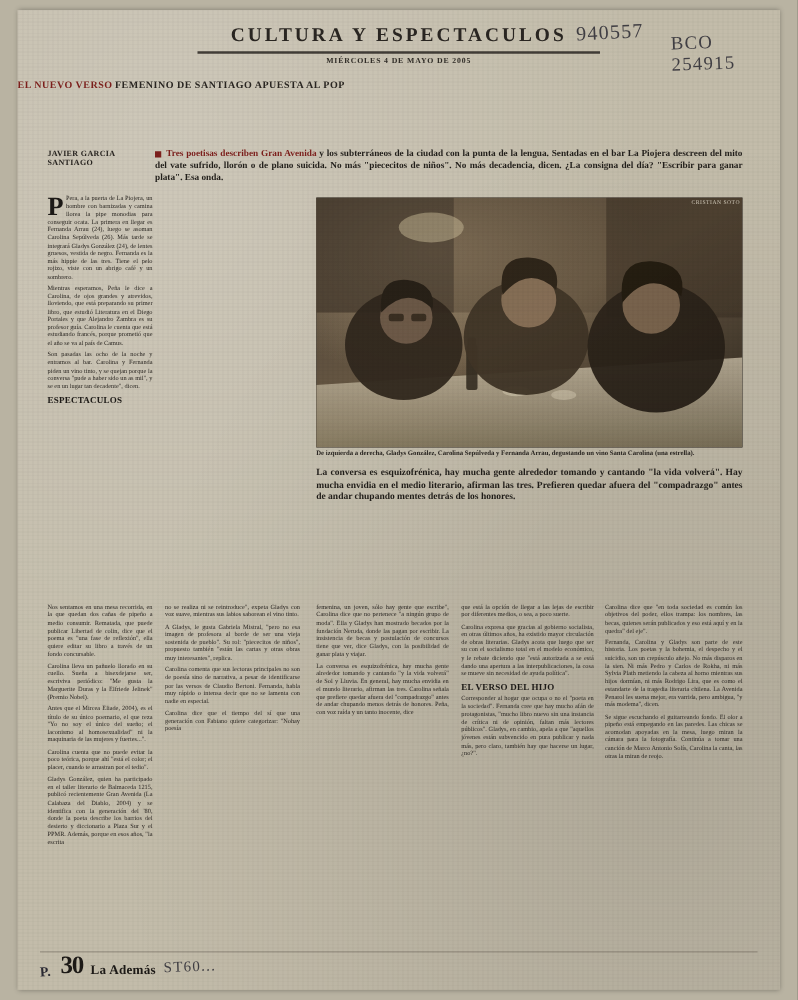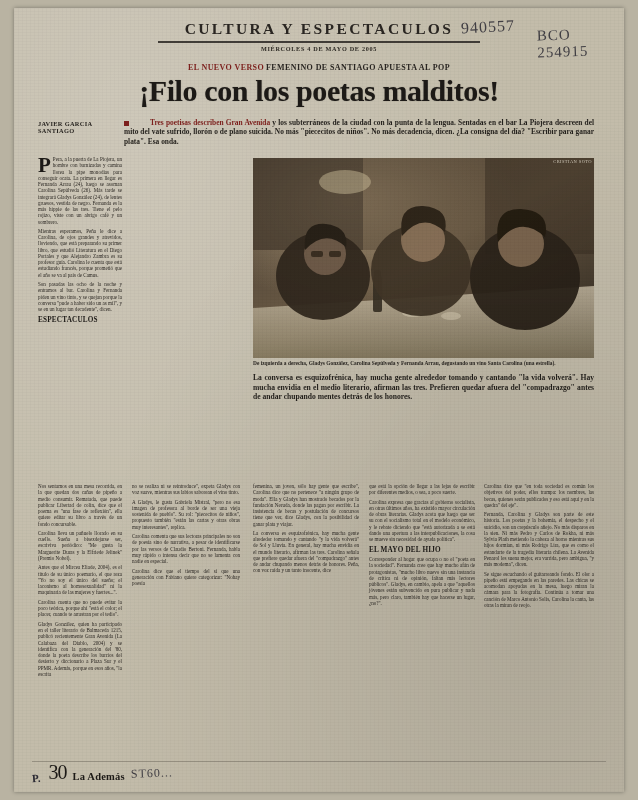--- a/index.html
+++ b/index.html
@@ -45,21 +45,21 @@
   .hand{
     position:absolute;font-family:"Liberation Serif",serif;
     color:#2b2a33;font-size:16px;letter-spacing:1px;
     transform:rotate(-3deg);opacity:.85;
   }
   #hand1{left:447px;top:10px;}
   #hand2{left:523px;top:18px;font-size:15px;transform:rotate(-2deg);}
 
   
   #kicker{
-    position:absolute;left:0;right:0;top:55px;text-align:center;font-size:8px;
+    position:absolute;left:0;right:0;top:55px;font-size:8px;
   }
   #kicker .red{color:#7d1f1c;font-weight:bold;letter-spacing:.4px;}
   #kicker .rest{color:#2a2622;font-weight:bold;letter-spacing:.4px;}
 
   
   #headline{
     position:absolute;left:0;right:0;top:66px;text-align:center;
     font-family:"Liberation Serif",serif;
     font-weight:bold;font-size:30px;letter-spacing:-.4px;color:#1d1a17;
     text-shadow:0 0 1px rgba(0,0,0,.35);
@@ -72,21 +72,21 @@
 
   
   #standfirst{
     position:absolute;left:110px;top:110px;width:470px;
     font-size:7.4px;line-height:9.4px;text-align:justify;color:#221f1b;font-weight:bold;
   }
   #standfirst .sq{
     display:inline-block;width:5px;height:5px;background:#7d1f1c;margin-right:4px;
     vertical-align:middle;
   }
-  #standfirst .hl{color:#7d1f1c;margin-left:17px;}
+  #standfirst .hl{color:#7d1f1c;}
 
   
   #photo{
     position:absolute;left:239px;top:150px;width:341px;height:200px;
     background:#2b2722;overflow:hidden;
   }
   #photo .credit{
     position:absolute;right:2px;top:1px;font-size:4.5px;color:#cfc8b8;letter-spacing:.4px;
   }
   #caption{
@@ -122,21 +122,21 @@
   #col3{left:355px;top:475px;width:106px;}
   #col4{left:470px;top:475px;width:110px;}
 
   
   #col1b{left:24px;top:475px;width:84px;}
   #col1c{left:118px;top:475px;width:108px;}
 
   
   #footer{position:absolute;left:18px;bottom:8px;display:flex;align-items:flex-end;gap:6px;}
   #pnum{
-    font-size:20px;font-weight:normal;color:#1d1a17;font-family:"Liberation Serif",serif;
+    font-size:20px;font-weight:bold;color:#1d1a17;font-family:"Liberation Serif",serif;
     letter-spacing:-1px;
   }
   #pmark{font-size:11px;font-weight:bold;color:#2b2a33;transform:rotate(-4deg);margin-right:2px;}
   #paper{
     font-size:10.5px;font-weight:bold;color:#1d1a17;padding-bottom:2px;letter-spacing:.2px;
   }
   #stamp{
     font-size:12px;color:#2b2a33;letter-spacing:1px;transform:rotate(-2deg);
     padding-bottom:3px;opacity:.85;
   }
@@ -157,21 +157,20 @@
       <div id="section-title">CULTURA Y ESPECTACULOS</div>
       <div id="masthead-rule"></div>
       <div id="dateline">MIÉRCOLES 4 DE MAYO DE 2005</div>
     </div>
 
     <div id="kicker">
       <span class="red">EL NUEVO VERSO</span>
       <span class="rest">FEMENINO DE SANTIAGO APUESTA AL POP</span>
     </div>
 
-    <div id="headline">¡Filo con los poetas malditos!</div>
 
     <div id="byline">
       <div class="n">JAVIER GARCIA</div>
       <div class="c">SANTIAGO</div>
     </div>
 
     <div id="standfirst">
       <span class="sq"></span><span class="hl">Tres poetisas describen Gran Avenida</span><span> y los subterráneos de la ciudad con la punta de la lengua. Sentadas en el bar La Piojera descreen del mito del vate sufrido, llorón o de plano suicida. No más "piececitos de niños". No más decadencia, dicen. ¿La consigna del día? "Escribir para ganar plata". Esa onda.</span>
     </div>
 
@@ -260,21 +259,21 @@
     </div>
 
     <div class="col" id="col2">
       <p>femenina, un joven, sólo hay gente que escribe", Carolina dice que no pertenece "a ningún grupo de moda". Ella y Gladys han mostrado becados por la fundación Neruda, donde las pagan por escribir. La insistencia de becas y postulación de concursos tiene que ver, dice Gladys, con la posibilidad de ganar plata y viajar.</p>
       <p>La conversa es esquizofrénica, hay mucha gente alrededor tomando y cantando "y la vida volverá" de Sol y Lluvia. En general, hay mucha envidia en el mundo literario, afirman las tres. Carolina señala que prefiere quedar afuera del "compadrazgo" antes de andar chupando menos detrás de honores. Peña, con voz raída y un tanto inocente, dice</p>
     </div>
 
     <div class="col" id="col3">
       <p>que está la opción de llegar a las lejas de escribir por diferentes medios, o sea, a poco suerte.</p>
       <p>Carolina expresa que gracias al gobierno socialista, en otras últimos años, ha existido mayor circulación de obras literarias. Gladys acota que luego que ser su con el socialismo total en el modelo económico, y le rebate diciendo que "está autorizada a se está dando una apertura a las interpublicaciones, la cosa se mueve sin necesidad de ayuda política".</p>
-      <div class="subhead">EL MAYO DEL HIJO</div>
+      <div class="subhead">EL VERSO DEL HIJO</div>
       <p>Corresponder al hogar que ocupa o no el "poeta en la sociedad". Fernanda cree que hay mucho afán de protagonistas, "mucho libro nuevo sin una instancia de crítica ni de opinión, faltan más lectores públicos". Gladys, en cambio, apela a que "aquellos jóvenes están subvencido en pura publicar y nada más, pero claro, también hay que hacerse un lugar, ¿no?".</p>
     </div>
 
     <div class="col" id="col4">
       <p>Carolina dice que "en toda sociedad es común los objetivos del poder, ellos trampa: los nombres, las becas, quienes serán publicados y eso está aquí y en la quedra" del eje".</p>
       <p>Fernanda, Carolina y Gladys son parte de este historia. Los poetas y la bohemia, el despecho y el suicidio, son un crepúsculo añejo. No más disparos en la sien. Ni más Pedro y Carlos de Rokha, ni más Sylvia Plath metiendo la cabeza al horno mientras sus hijos dormían, ni más Rodrigo Lira, que es como el estandarte de la tragedia literaria chilena. La Avenida Penarol les suena mejor, era varrida, pero ambigua, "y más modema", dicen.</p>
       <p>Se sigue escuchando el guitarreando fondo. El olor a pipeño está empegando en las paredes. Las chicas se acomodan apoyadas en la mesa, luego miran la cámara para la fotografía. Continúa a tomar una canción de Marco Antonio Solís, Carolina la canta, las otras la miran de reojo.</p>
     </div>
 
     <div id="footrule"></div>

